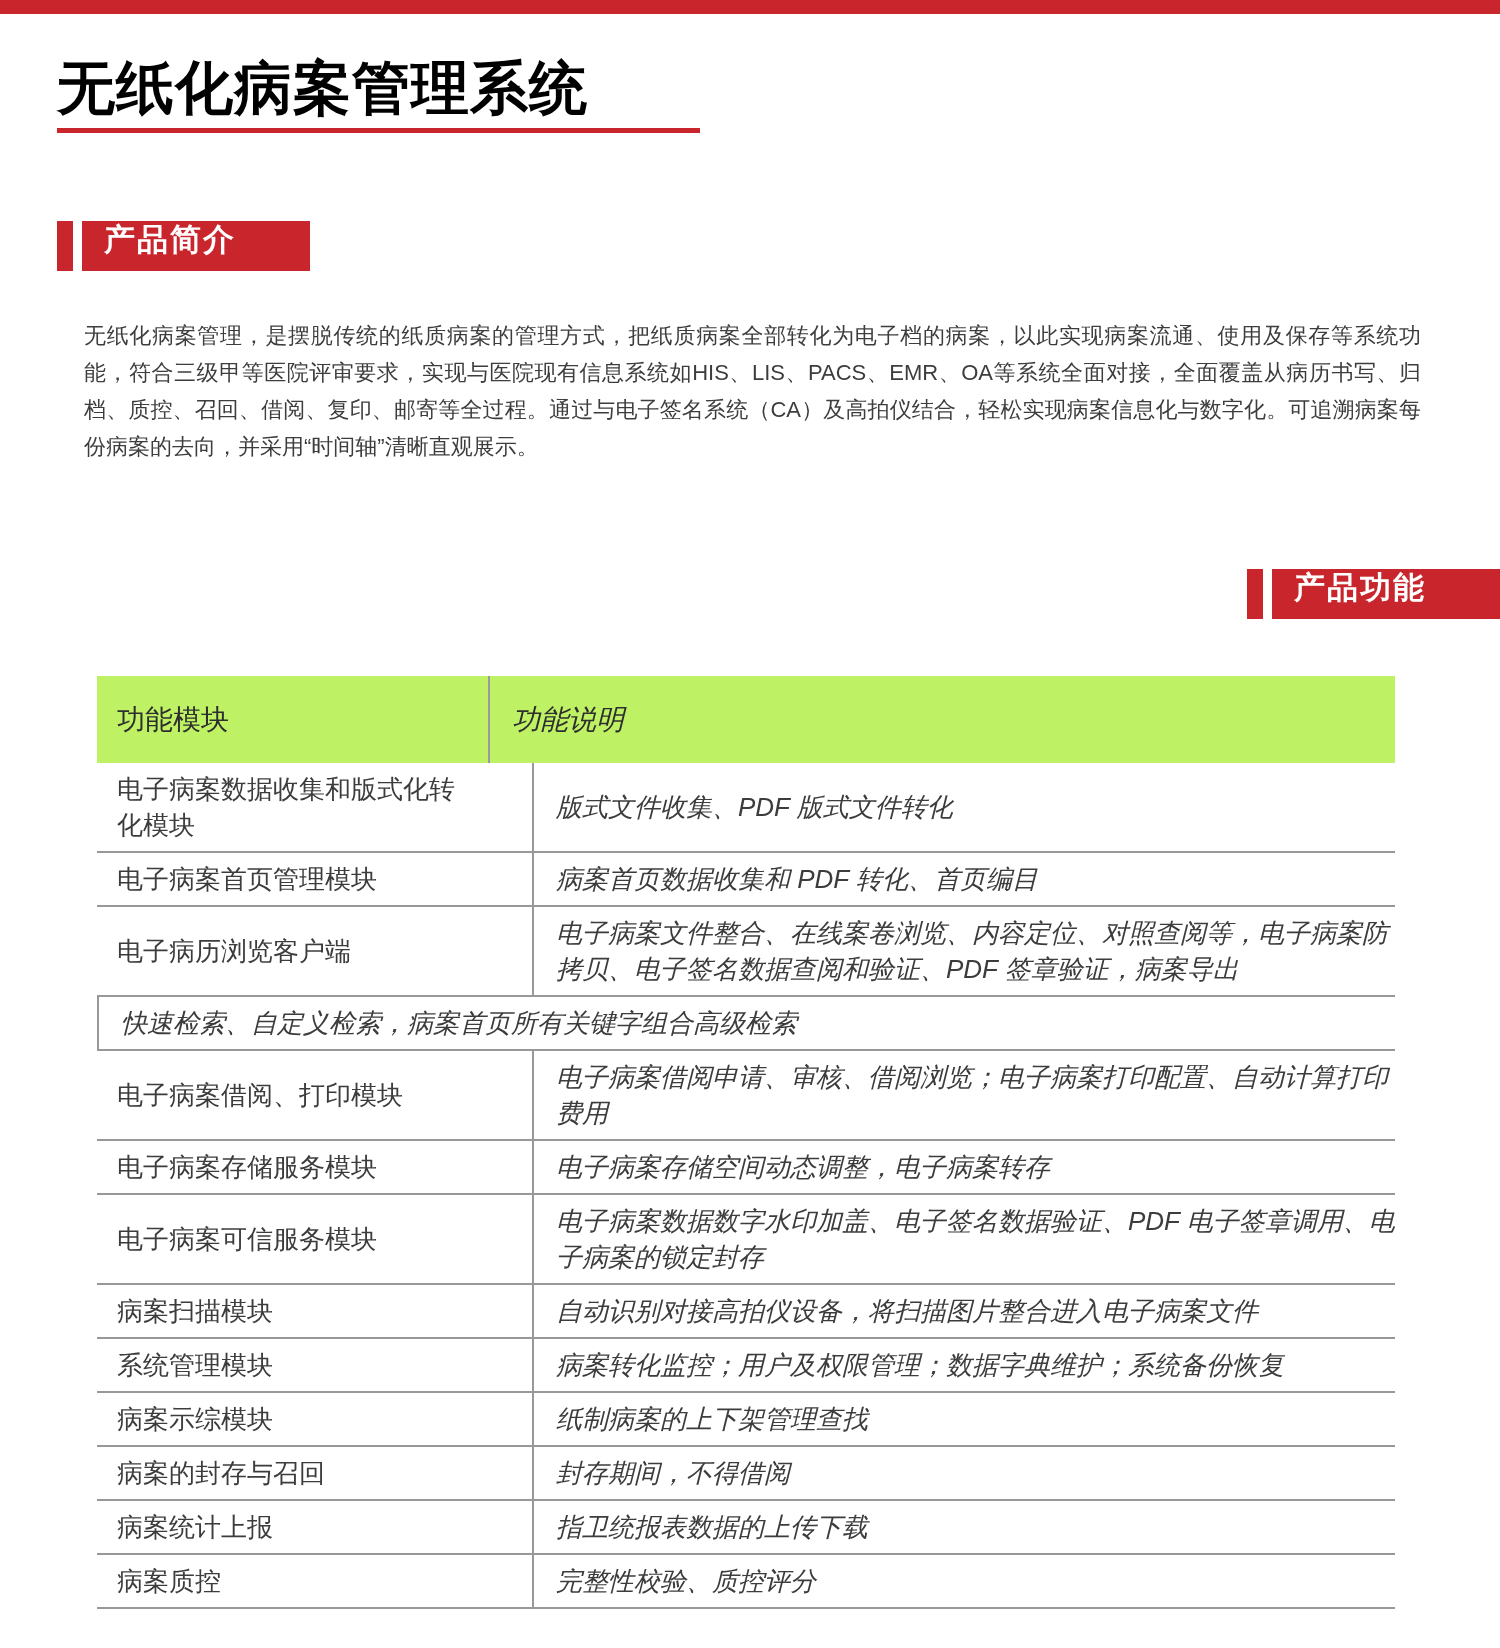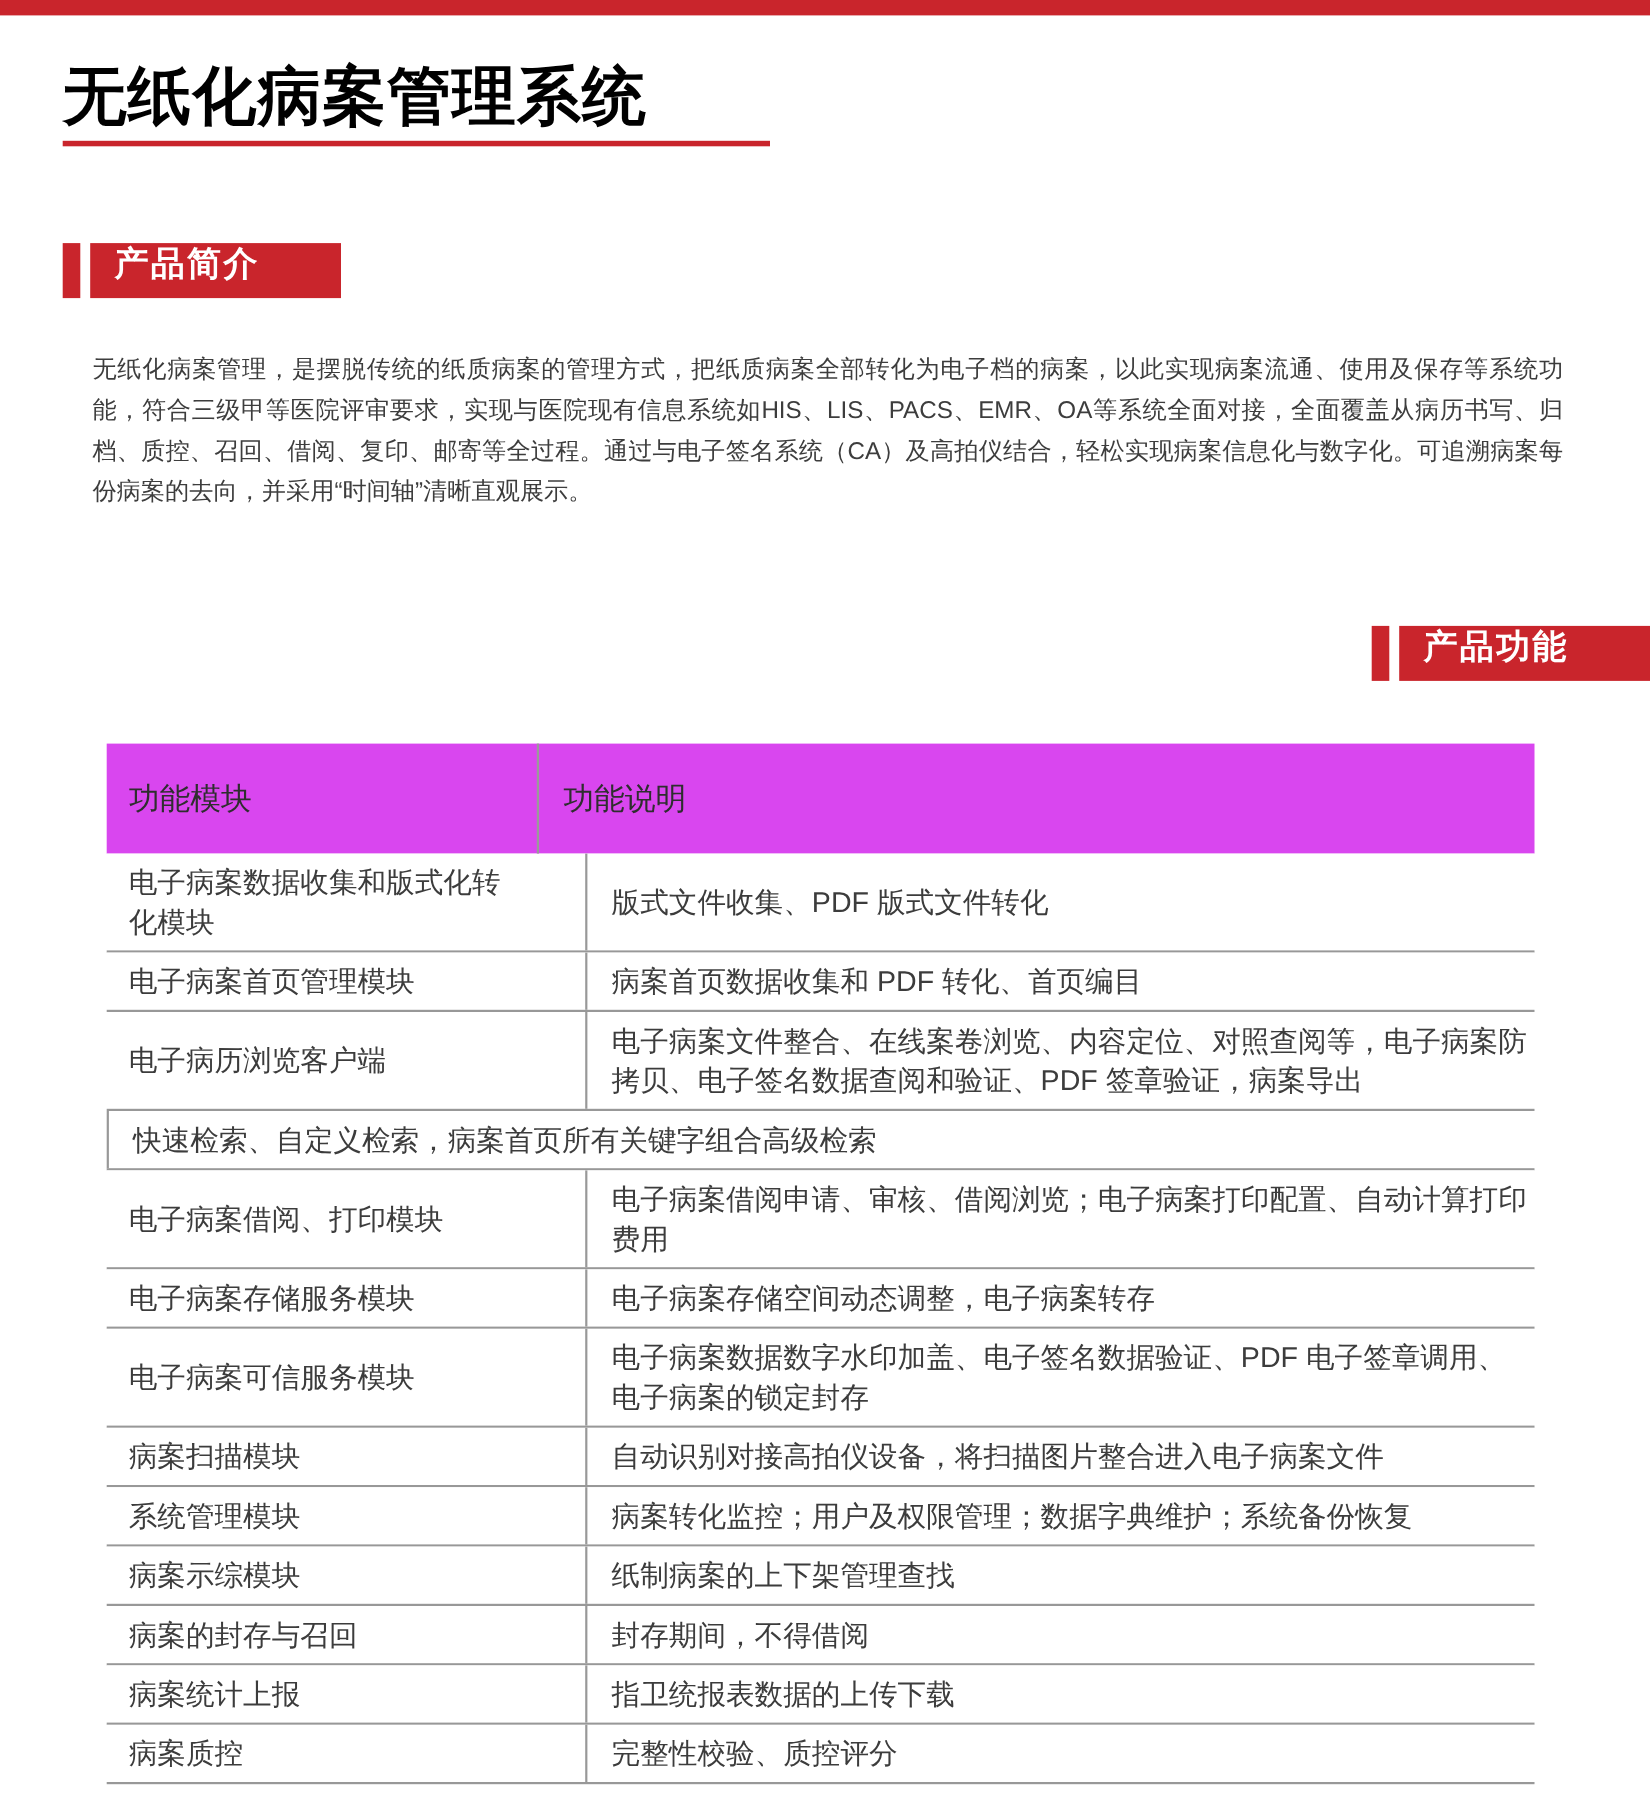--- a/index.html
+++ b/index.html
@@ -59,22 +59,22 @@
     text-align:justify;
     color:#3d3d3d;
   }
   .feature-table{
     margin:57px 0 0 97px;
     width:1298px;
     font-size:26px;
   }
   .t-header{
     display:flex;
-    background:#d946ef;
-    height:100px;
+    background:#bef264;
+    height:87px;
     margin-top:20px;
   }
   .t-header .tcell{
     font-size:28px;
     color:#2e2e2e;
   }
   .trow{
     display:flex;
     border-bottom:2px solid #989898;
     background:#ffffff;
@@ -90,20 +90,21 @@
   .tcell.module{
     width:391px;
     padding-left:20px;
     padding-right:24px;
     flex-shrink:0;
   }
   .tcell.desc{
     flex:1;
     border-left:2px solid #989898;
     padding-left:22px;
+    font-style:italic;
   }
   .t-header .tcell.desc{border-left:2px solid #9a9a9a;}
 </style>
 </head>
 <body>
 
 <div class="page-root">
   <div class="top-bar"></div>
 
   <div class="content">

